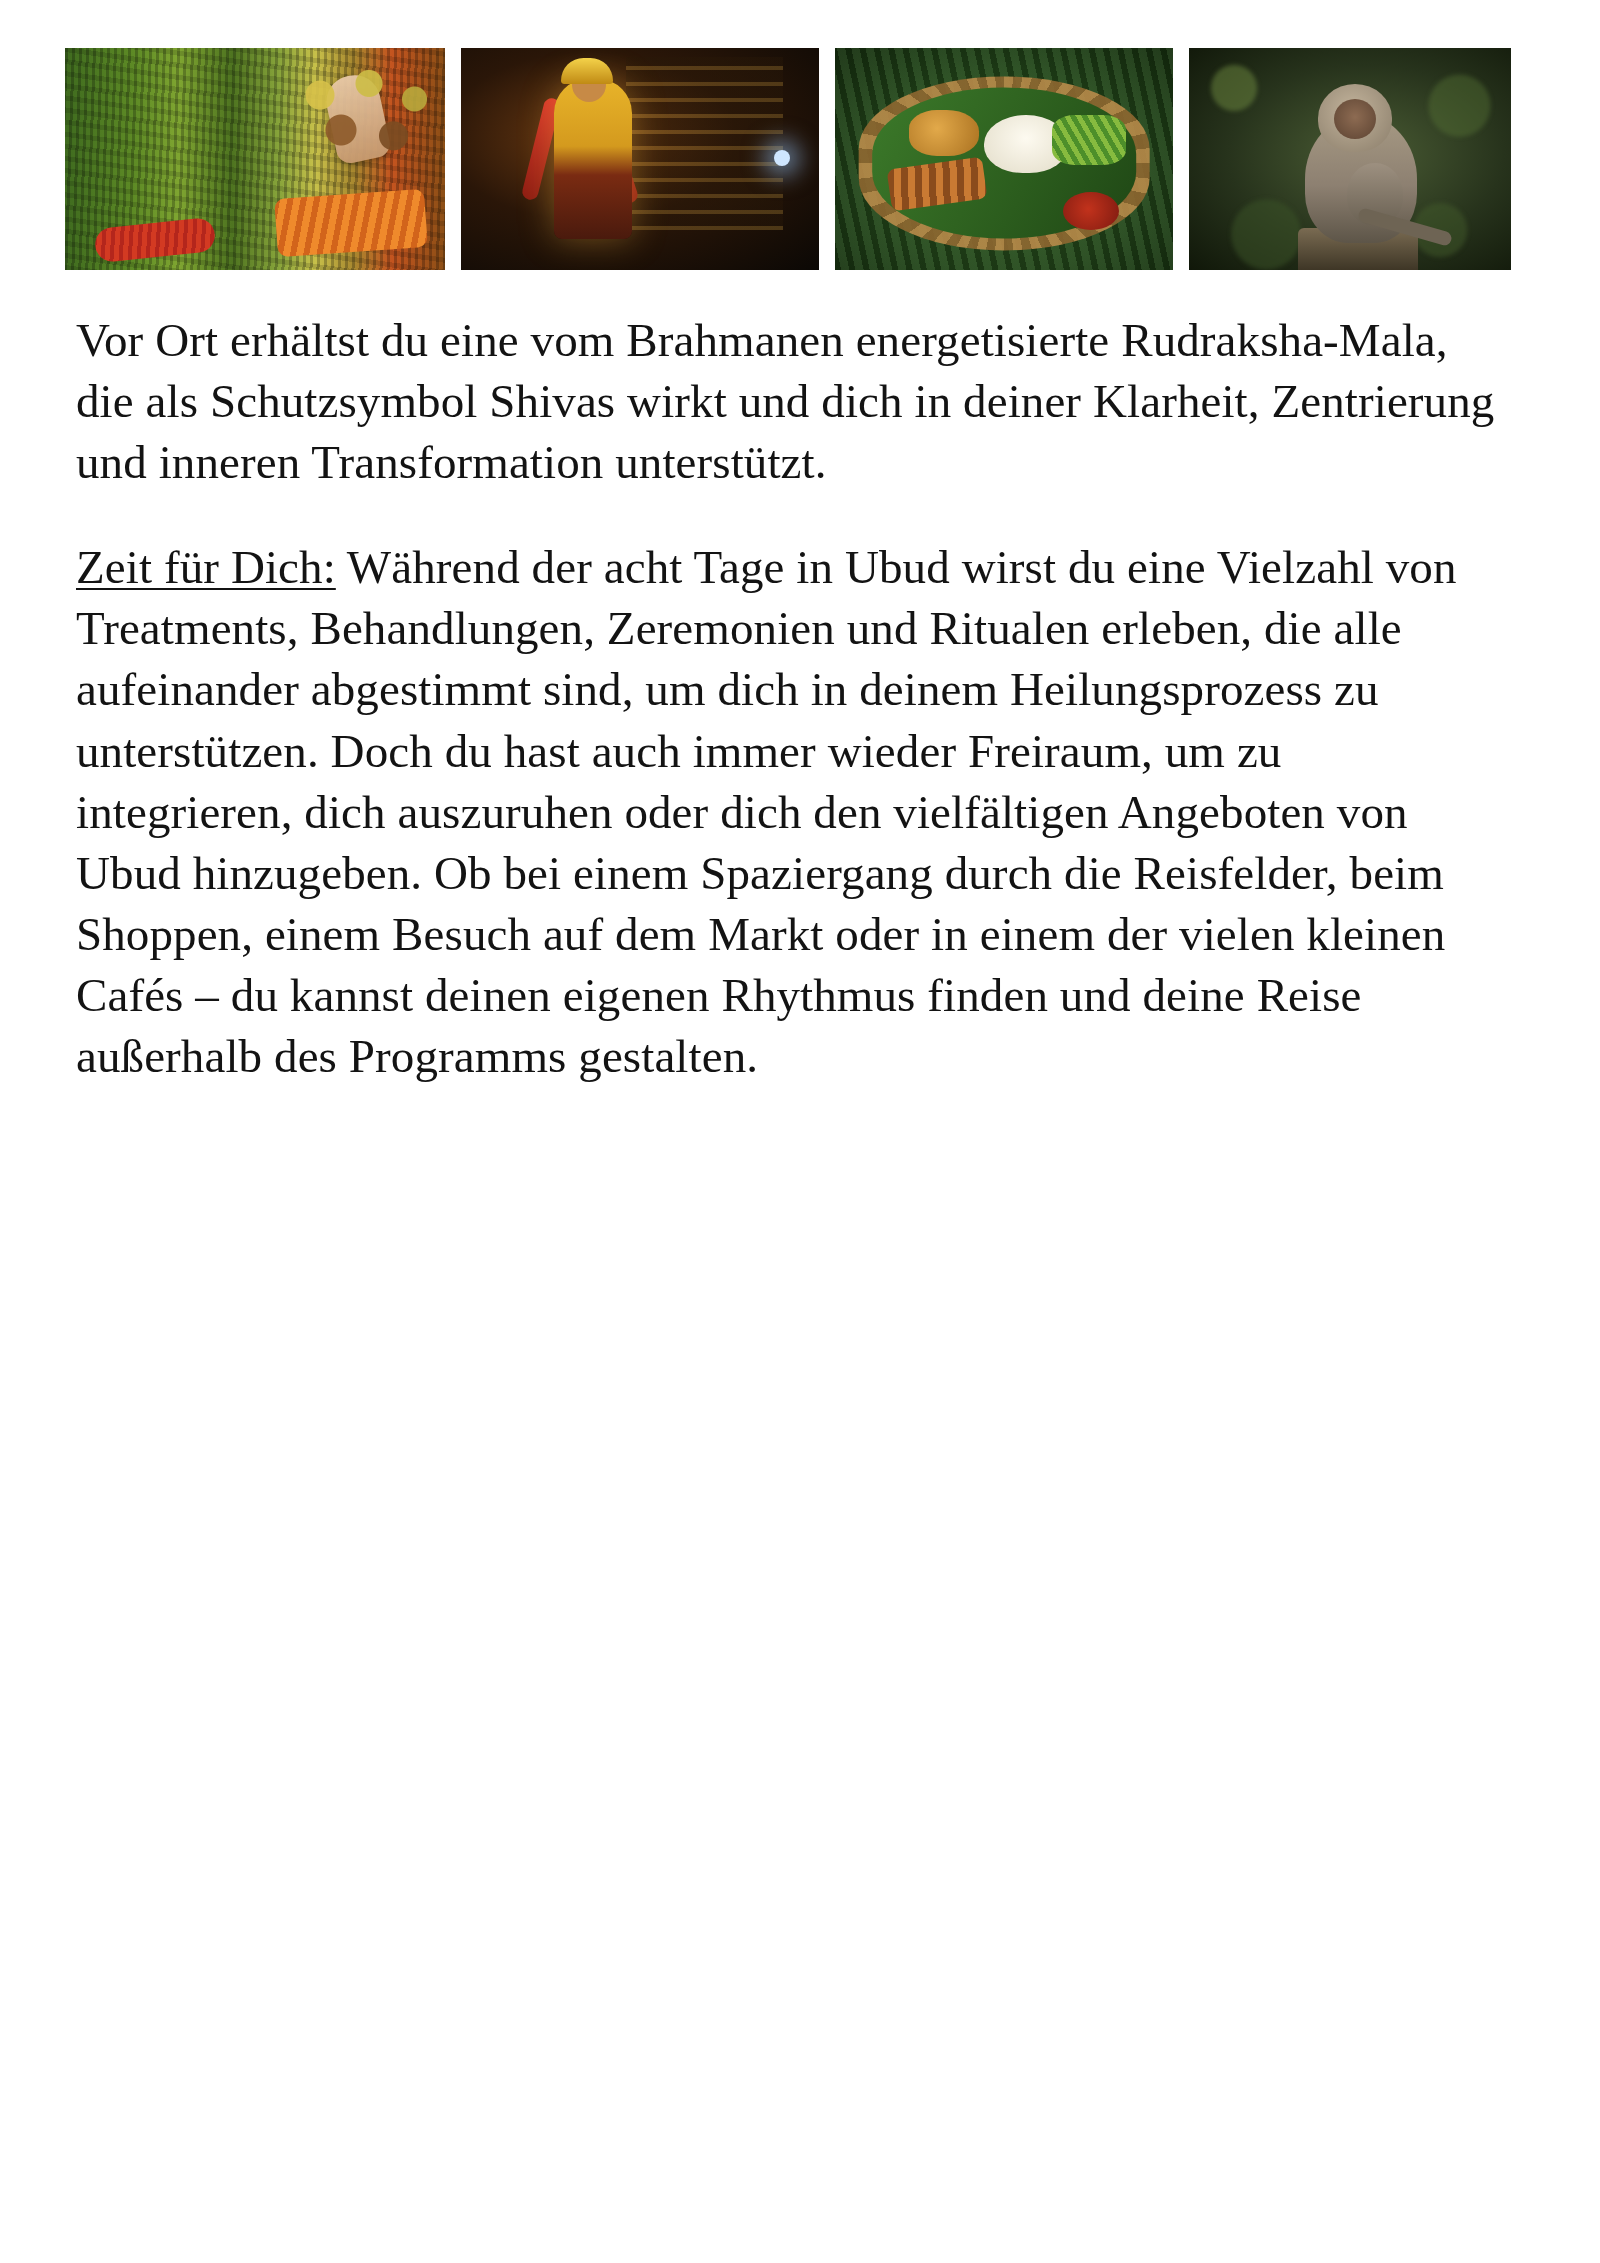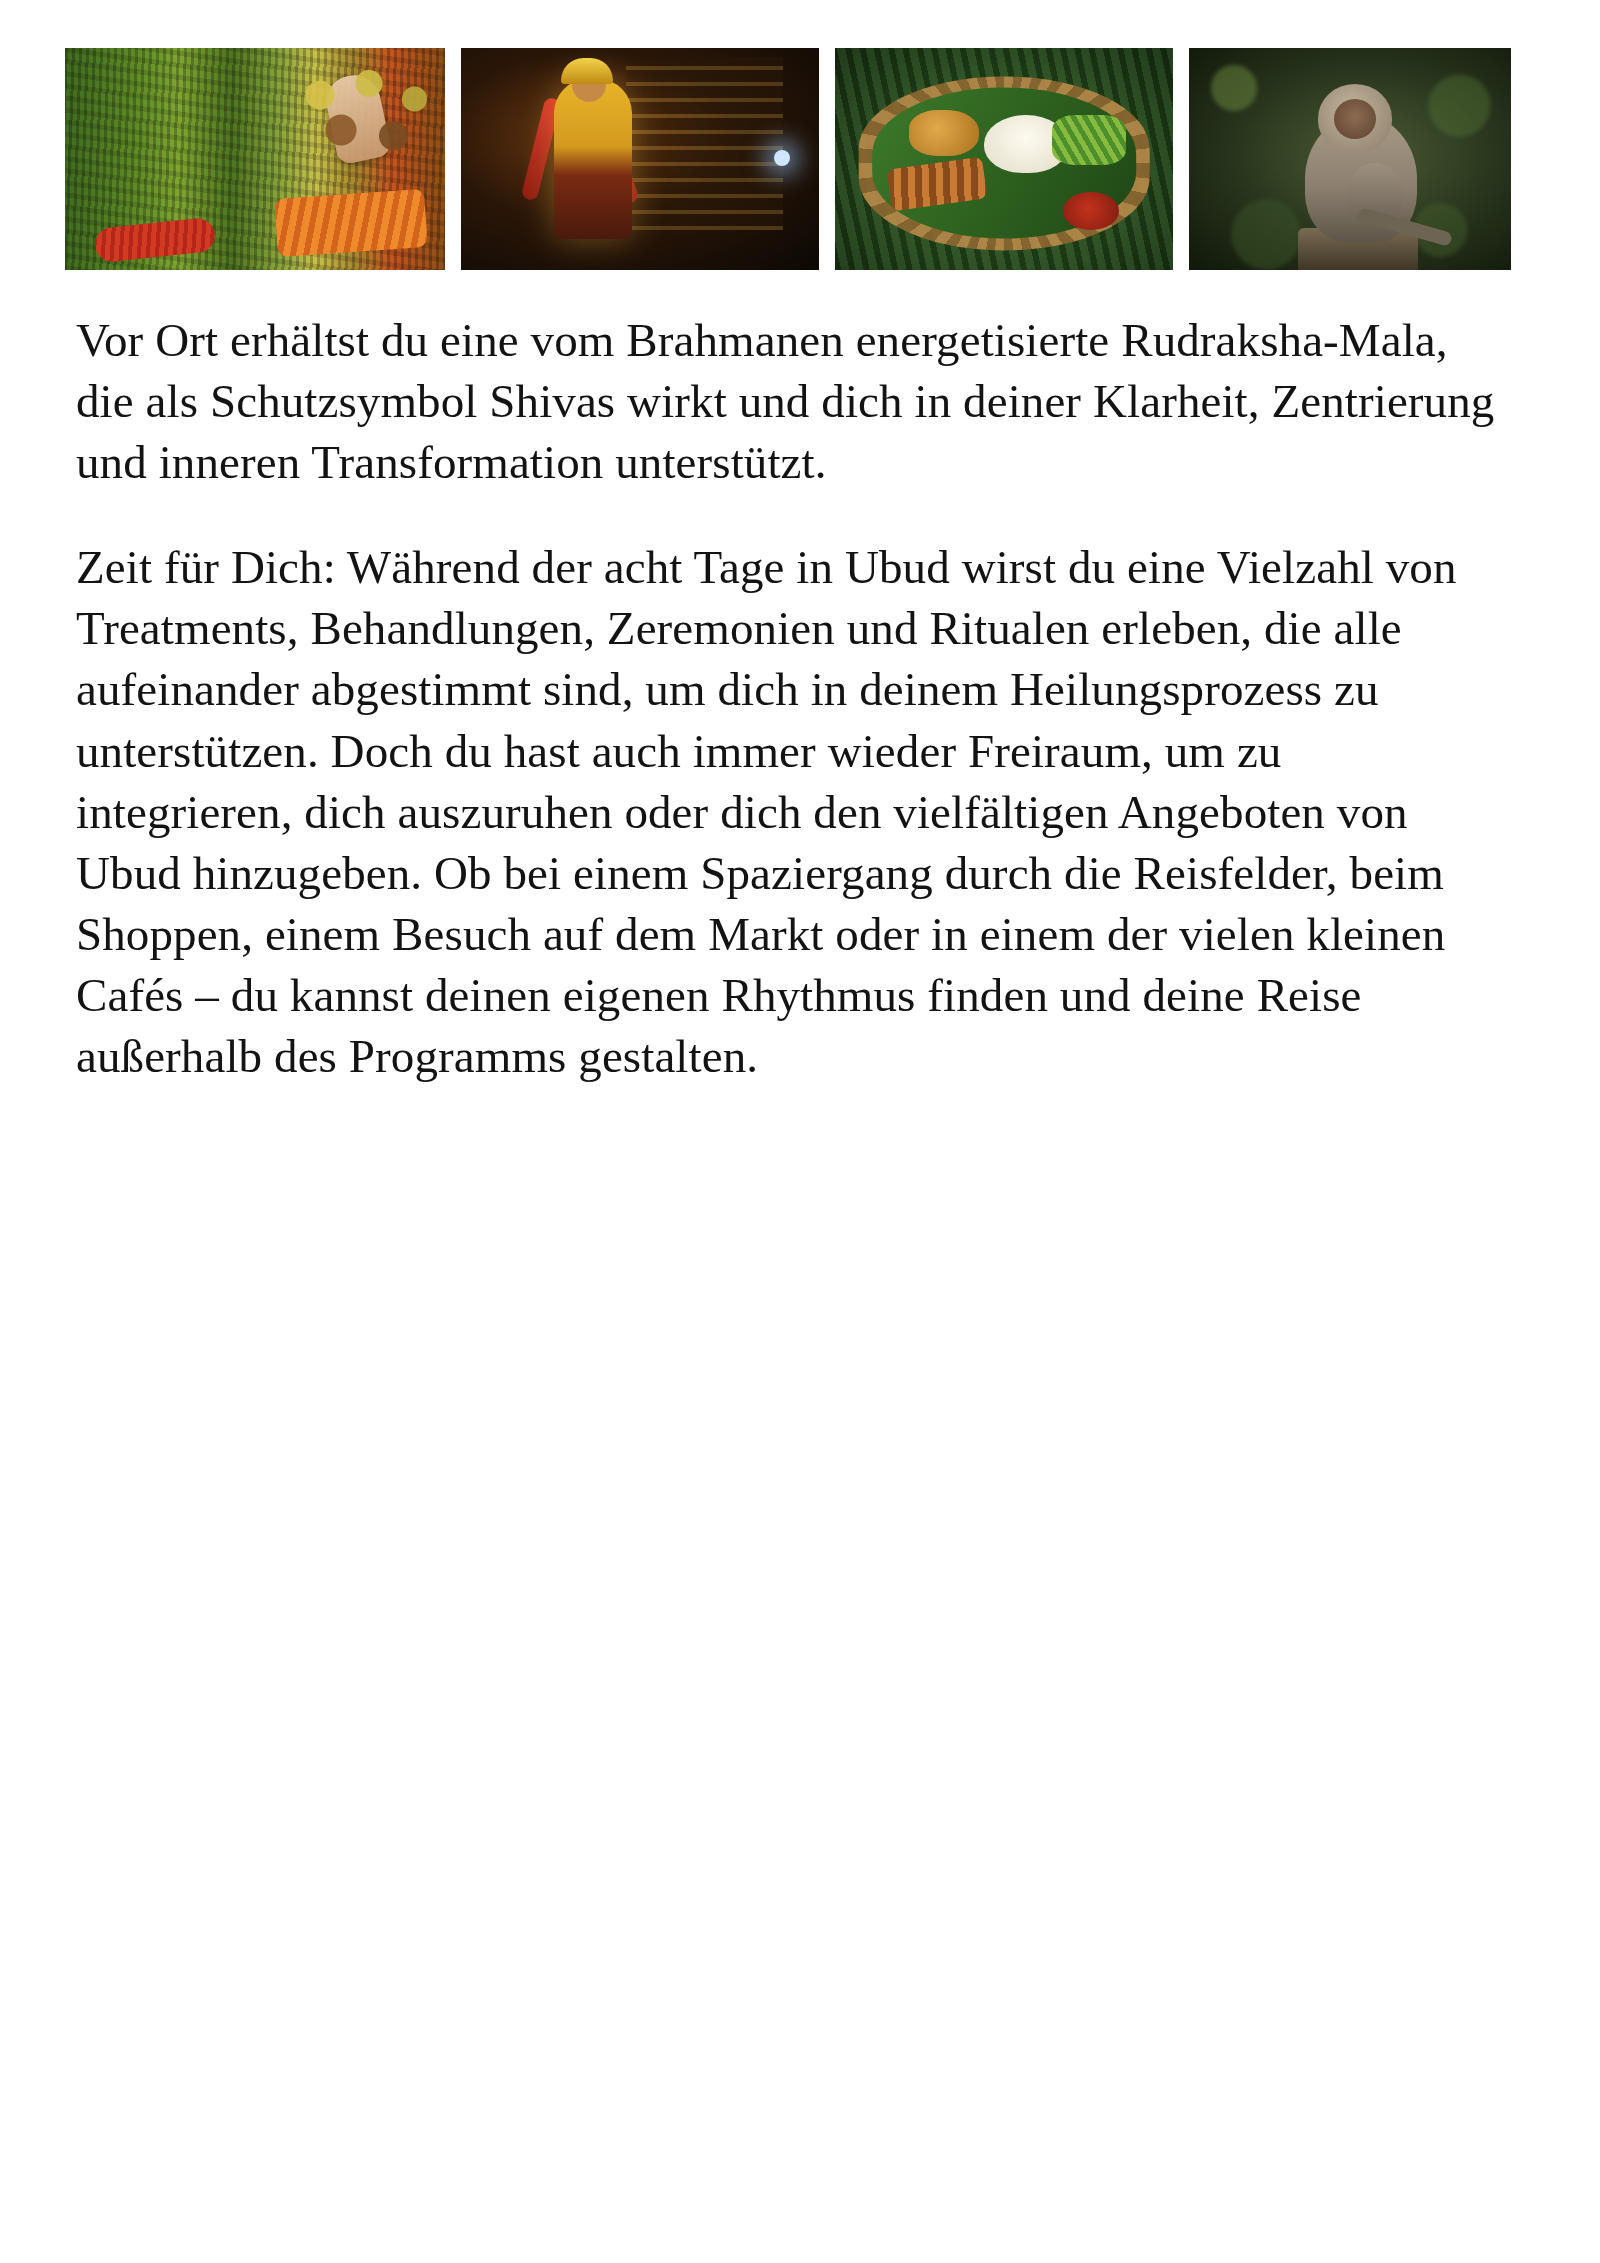--- a/index.html
+++ b/index.html
@@ -288,20 +288,21 @@
   p.para {
     margin: 0 0 44px 0;
     font-size: 47px;
     line-height: 1.30;
     letter-spacing: .1px;
     color: #131313;
     max-width: 1420px;
   }
   p.para:last-child { margin-bottom: 0; }
   .lead-underline {
+    text-decoration: underline;
     text-underline-offset: 5px;
     text-decoration-thickness: 2px;
   }
 </style>
 </head>
 <body>
 
 <div class="page">
 
   <div class="image-strip">

